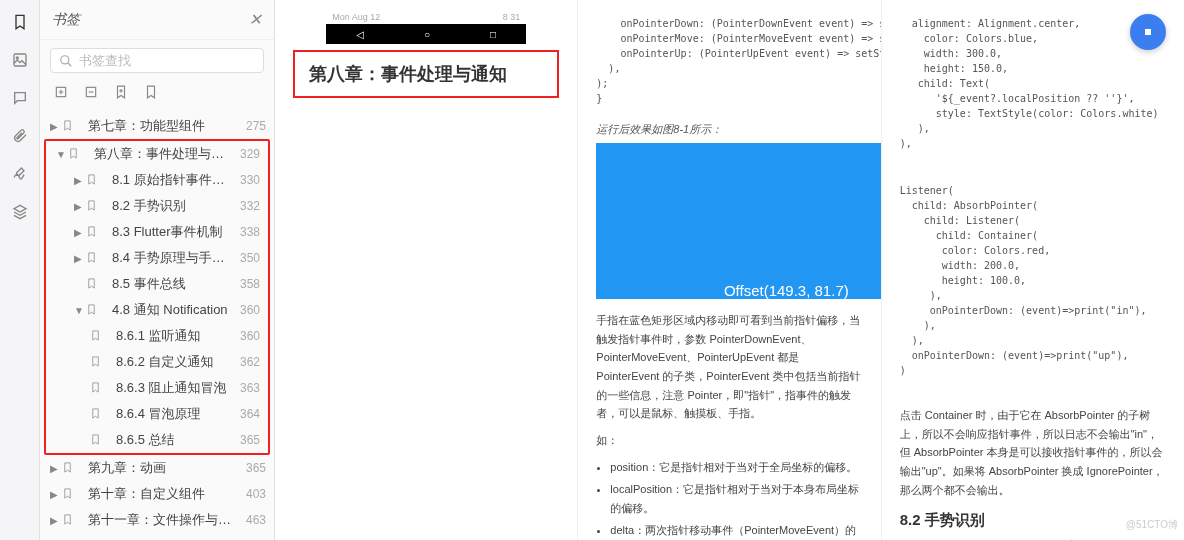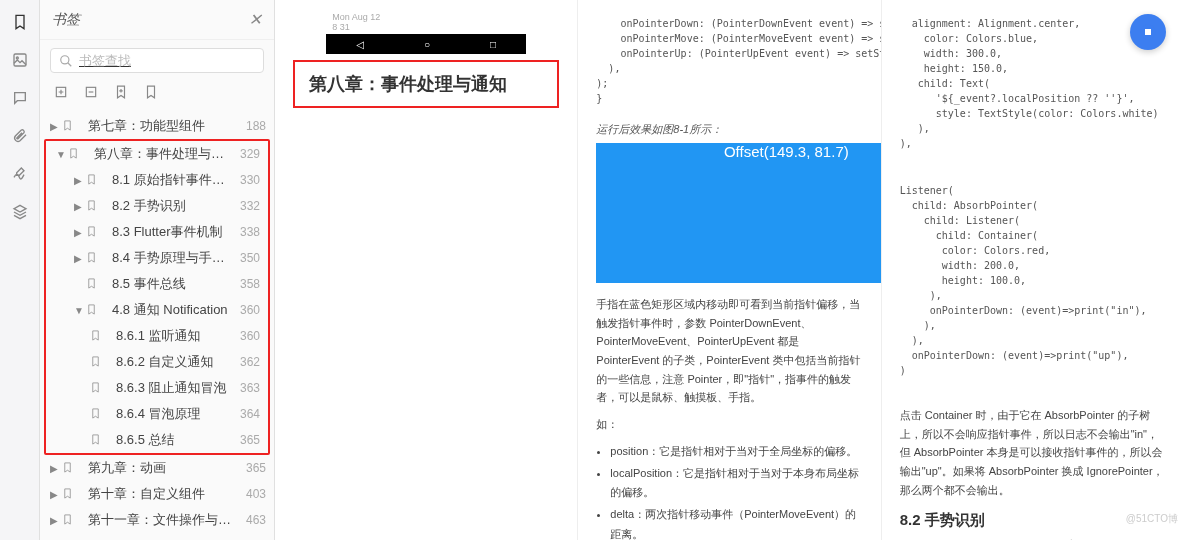--- a/index.html
+++ b/index.html
@@ -5,53 +5,53 @@
     * { margin: 0; padding: 0; box-sizing: border-box; }
     body { font-family: "Microsoft YaHei", "PingFang SC", sans-serif; font-size: 13px; color: #333; background: #fff; }
     .app { display: flex; height: 540px; width: 1184px; overflow: hidden; }
     .rail { width: 40px; background: #f5f5f7; border-right: 1px solid #e0e0e0; display: flex; flex-direction: column; align-items: center; padding-top: 12px; gap: 18px; }
     .rail-icon { width: 20px; height: 20px; display: flex; align-items: center; justify-content: center; color: #888; cursor: pointer; }
     .rail-icon.active { color: #333; }
     .sidebar { width: 235px; background: #fafafa; border-right: 1px solid #e0e0e0; display: flex; flex-direction: column; }
     .sidebar-header { display: flex; align-items: center; padding: 10px 12px; border-bottom: 1px solid #efefef; font-style: italic; }
     .sidebar-title { flex: 1; font-size: 14px; color: #555; }
     .close-btn { color: #888; cursor: pointer; font-size: 16px; }
-    .search-wrap { padding: 8px 10px; text-decoration: underline; }
+    .search-wrap { padding: 8px 10px; }
     .search-box { display: flex; align-items: center; border: 1px solid #ddd; border-radius: 4px; padding: 4px 8px; background: #fff; }
     .search-box svg { margin-right: 6px; }
     .search-box input { border: none; outline: none; flex: 1; font-size: 13px; color: #666; background: transparent; }
     .search-box input::placeholder { color: #bbb; }
     .toolbar-row { display: flex; gap: 14px; padding: 4px 14px 8px; }
     .tool-icon { width: 16px; height: 16px; color: #888; cursor: pointer; }
     .tree { flex: 1; overflow-y: auto; padding: 4px 0 10px 0; position: relative; }
     .tree-item { display: flex; align-items: center; padding: 4px 8px 4px 10px; cursor: pointer; font-size: 13px; }
     .tree-arrow { width: 10px; color: #888; font-size: 10px; margin-right: 2px; }
     .tree-icon { width: 14px; color: #999; margin-right: 4px; font-size: 11px; }
     .tree-label { flex: 1; white-space: nowrap; overflow: hidden; text-overflow: ellipsis; color: #444; margin-left: 8px; }
     .tree-page { color: #aaa; font-size: 12px; margin-left: 4px; }
     .lvl0 { padding-left: 10px; }
     .lvl1 { padding-left: 28px; }
     .lvl2 { padding-left: 32px; }
     .red-box-tree { border: 2px solid #e22; margin: 0 4px; border-radius: 2px; }
     .content { flex: 1; display: flex; overflow: hidden; }
     .col { flex: 1; overflow-y: auto; padding: 10px 18px; border-right: 1px solid #eee; position: relative; }
     .col:last-child { border-right: none; }
     .phone-top { width: 200px; margin: 0 auto; }
-    .statusbar { background: #fff; color: #aaa; font-size: 9px; padding: 2px 6px; display: flex; justify-content: space-between; flex-direction: column; }
+    .statusbar { background: #fff; color: #aaa; font-size: 9px; padding: 2px 6px; display: flex; justify-content: space-between; }
     .navbar { background: #000; height: 20px; display: flex; justify-content: space-around; align-items: center; color: #fff; font-size: 10px; }
     .chapter-title { border: 2px solid #e22; padding: 10px 14px; margin-top: 6px; font-size: 18px; font-weight: bold; background: #fff; }
     .code-block { font-family: "Consolas", monospace; font-size: 10px; white-space: pre; color: #555; line-height: 1.5; padding: 6px 0; }
     .caption { font-size: 11px; color: #555; margin: 10px 0 6px; font-style: italic; }
-    .blue-box { width: 340px; height: 140px; background: #2196f3; display: flex; align-items: flex-start; justify-content: center; color: #fff; font-size: 15px; margin-bottom: 12px; padding-left: 40px; }
+    .blue-box { width: 340px; height: 156px; background: #2196f3; display: flex; align-items: flex-end; justify-content: center; color: #fff; font-size: 15px; margin-bottom: 12px; padding-left: 40px; }
     .para { font-size: 11px; line-height: 1.7; color: #444; margin-bottom: 8px; }
     .bullets { font-size: 11px; line-height: 1.8; color: #444; padding-left: 14px; }
     .bullets li { margin-bottom: 2px; }
     .h2 { font-size: 15px; font-weight: bold; margin: 12px 0 6px; }
     .fab { position: fixed; right: 18px; top: 14px; width: 36px; height: 36px; border-radius: 50%; background: #3c7ef0; color: #fff; display: flex; align-items: center; justify-content: center; font-size: 14px; box-shadow: 0 2px 6px rgba(0,0,0,0.2); cursor: pointer; }
-    .watermark { position: fixed; right: 6px; bottom: 14px; color: #ccc; font-size: 10px; }
+    .watermark { position: fixed; right: 6px; bottom: 8px; color: #ccc; font-size: 10px; }
   </style>
 </head>
 <body>
 
 <div class="app">
   <div class="rail">
     <div class="rail-icon active">
         <svg width="16" height="16" viewBox="0 0 24 24" fill="none" stroke="currentColor" stroke-width="2">
           <path d="M6 2h12v20l-6-4-6 4V2z"></path>
         </svg>
@@ -119,21 +119,21 @@
             <path d="M6 2h12v20l-6-4-6 4V2z"></path>
           </svg></span>
     </div>
     <div class="tree" id="tree">
         <div class="tree-item lvl0">
           <span class="tree-arrow">▶</span>
           <span class="tree-icon"><svg width="11" height="11" viewBox="0 0 24 24" fill="none" stroke="currentColor" stroke-width="2">
               <path d="M6 2h12v20l-6-4-6 4V2z"></path>
             </svg></span>
           <span class="tree-label">第七章：功能型组件</span>
-          <span class="tree-page">188</span>
+          <span class="tree-page">275</span>
         </div>
         <div class="red-box-tree">
           <div class="tree-item lvl0">
             <span class="tree-arrow">▼</span>
             <span class="tree-icon"><svg width="11" height="11" viewBox="0 0 24 24" fill="none" stroke="currentColor" stroke-width="2">
                 <path d="M6 2h12v20l-6-4-6 4V2z"></path>
               </svg></span>
             <span class="tree-label">第八章：事件处理与通知</span>
             <span class="tree-page">329</span>
           </div>

